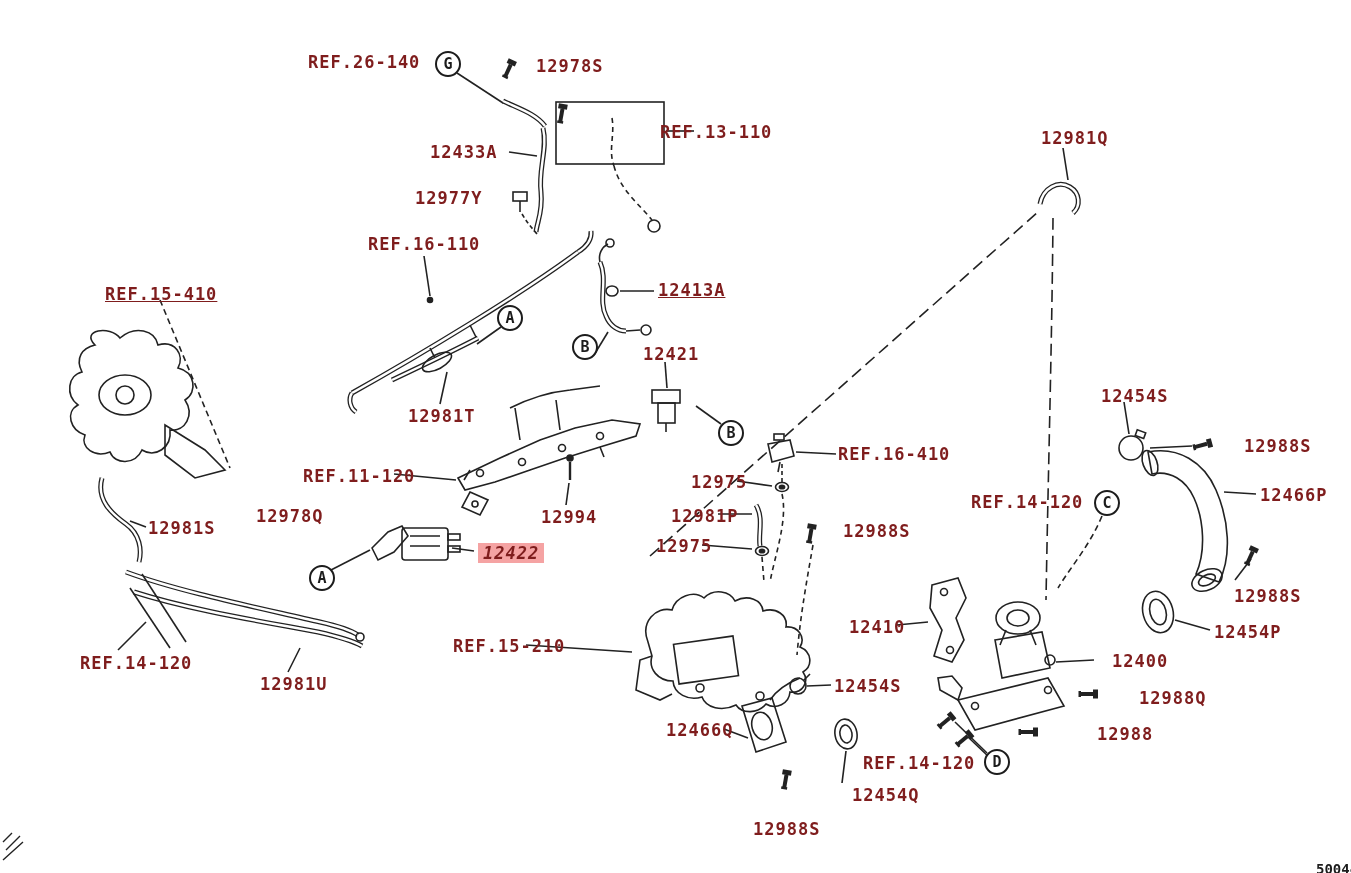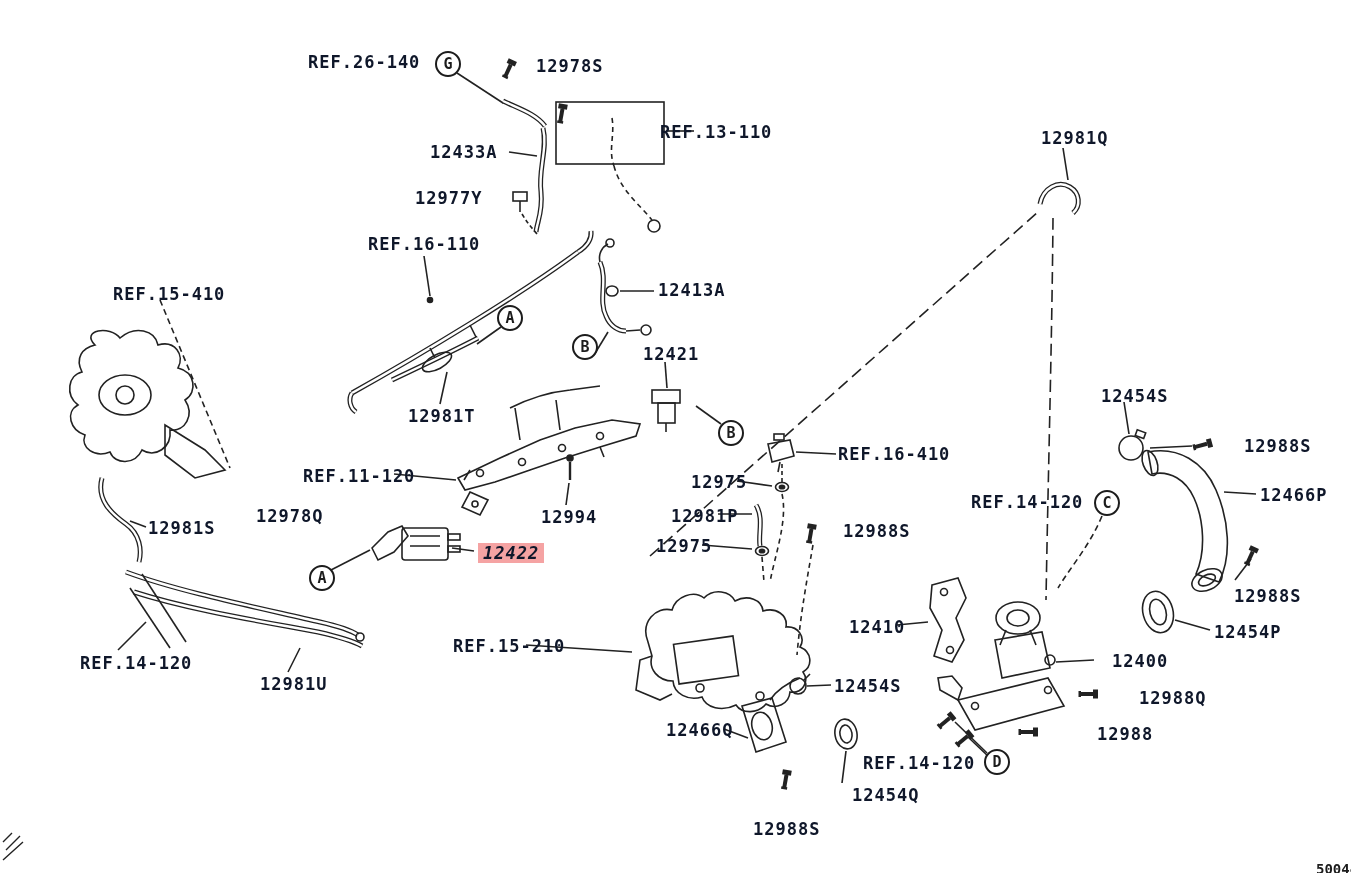--- a/index.html
+++ b/index.html
@@ -1,21 +1,21 @@
 <!DOCTYPE html>
 <html><head>
 <meta charset="utf-8">
 <style>
   html,body{margin:0;padding:0;background:#fff;}
   #page{position:relative;width:1351px;height:873px;background:#fff;overflow:hidden;
         font-family:"DejaVu Sans Mono",monospace;}
   #art{position:absolute;left:0;top:0;}
   #labels-layer{position:absolute;left:0;top:0;width:100%;height:100%;}
   .label{position:absolute;font:bold 17px "DejaVu Sans Mono",monospace;
-         letter-spacing:1px;color:#0f172a;white-space:nowrap;line-height:20px;}
+         letter-spacing:1px;color:#7f1d1d;white-space:nowrap;line-height:20px;}
   .label.highlight{background:#f5a3a3;padding:0 5px;}
   .callout{position:absolute;width:26px;height:26px;border:2px solid #1c1c1c;border-radius:50%;
            box-sizing:border-box;display:flex;align-items:center;justify-content:center;
            font:bold 15px "DejaVu Sans Mono",monospace;color:#1c1c1c;background:#fff;}
   .drawing-number{position:absolute;font:bold 14px "DejaVu Sans Mono",monospace;color:#1c1c1c;}
 </style>
 </head>
 <body>
 
 <div id="page">
@@ -231,23 +231,23 @@
     </g>
   </svg>
 
   <div id="labels-layer">
       <div class="label ref" style="left: 308px; top: 52px;">REF.26-140</div>
       <div class="label part" style="left: 536px; top: 56px;">12978S</div>
       <div class="label ref" style="left: 660px; top: 122px;">REF.13-110</div>
       <div class="label part" style="left: 430px; top: 142px;">12433A</div>
       <div class="label part" style="left: 415px; top: 188px;">12977Y</div>
       <div class="label ref" style="left: 368px; top: 234px;">REF.16-110</div>
-      <div class="label part" style="left: 658px; top: 280px;">12413A</div>
+      <div class="label part" style="left: 658px; top: 280px; text-decoration: underline;">12413A</div>
       <div class="label part" style="left: 1041px; top: 128px;">12981Q</div>
-      <div class="label ref" style="left: 113px; top: 284px;">REF.15-410</div>
+      <div class="label ref" style="left: 105px; top: 284px; text-decoration: underline;">REF.15-410</div>
       <div class="label part" style="left: 408px; top: 406px;">12981T</div>
       <div class="label part" style="left: 643px; top: 344px;">12421</div>
       <div class="label ref" style="left: 838px; top: 444px;">REF.16-410</div>
       <div class="label part" style="left: 691px; top: 472px;">12975</div>
       <div class="label ref" style="left: 303px; top: 466px;">REF.11-120</div>
       <div class="label part" style="left: 671px; top: 506px;">12981P</div>
       <div class="label part" style="left: 256px; top: 506px;">12978Q</div>
       <div class="label part" style="left: 541px; top: 507px;">12994</div>
       <div class="label part" style="left: 656px; top: 536px;">12975</div>
       <div class="label part" style="left: 843px; top: 521px;">12988S</div>

